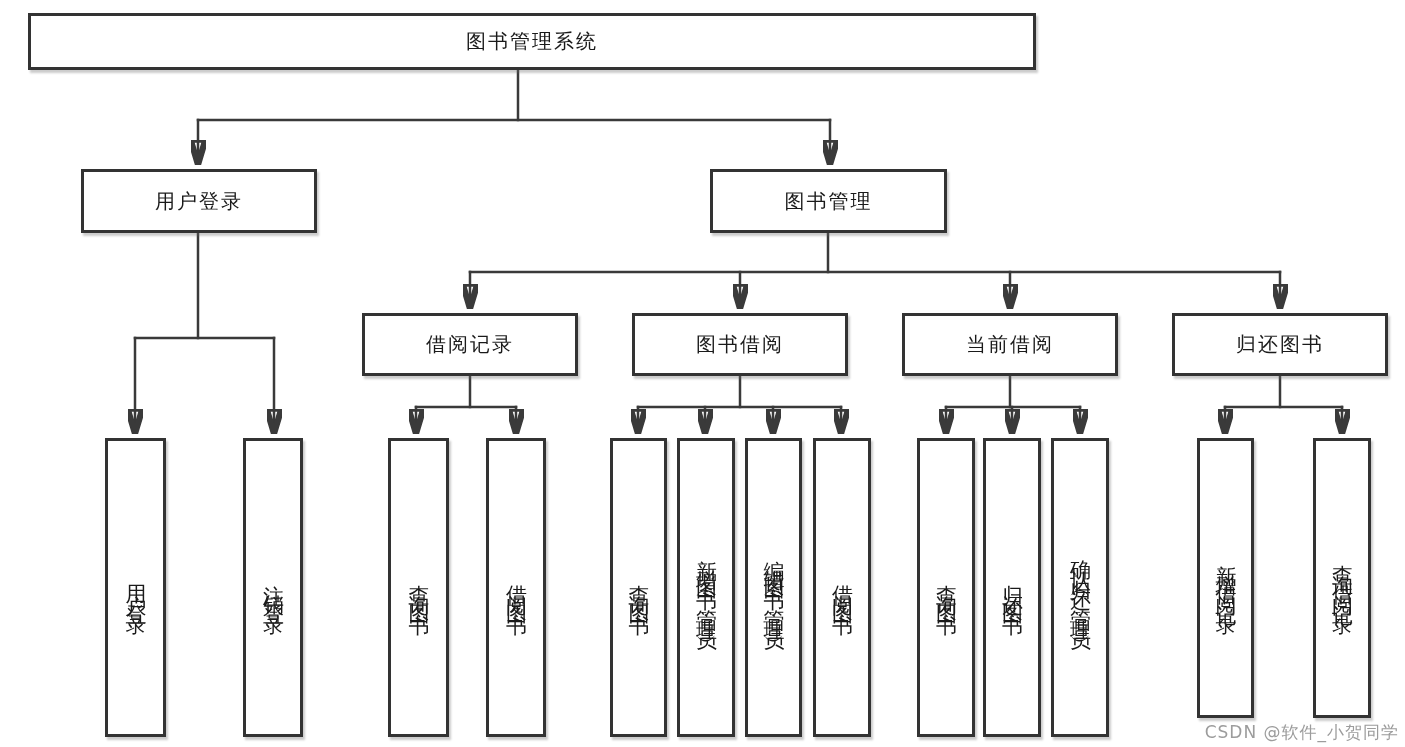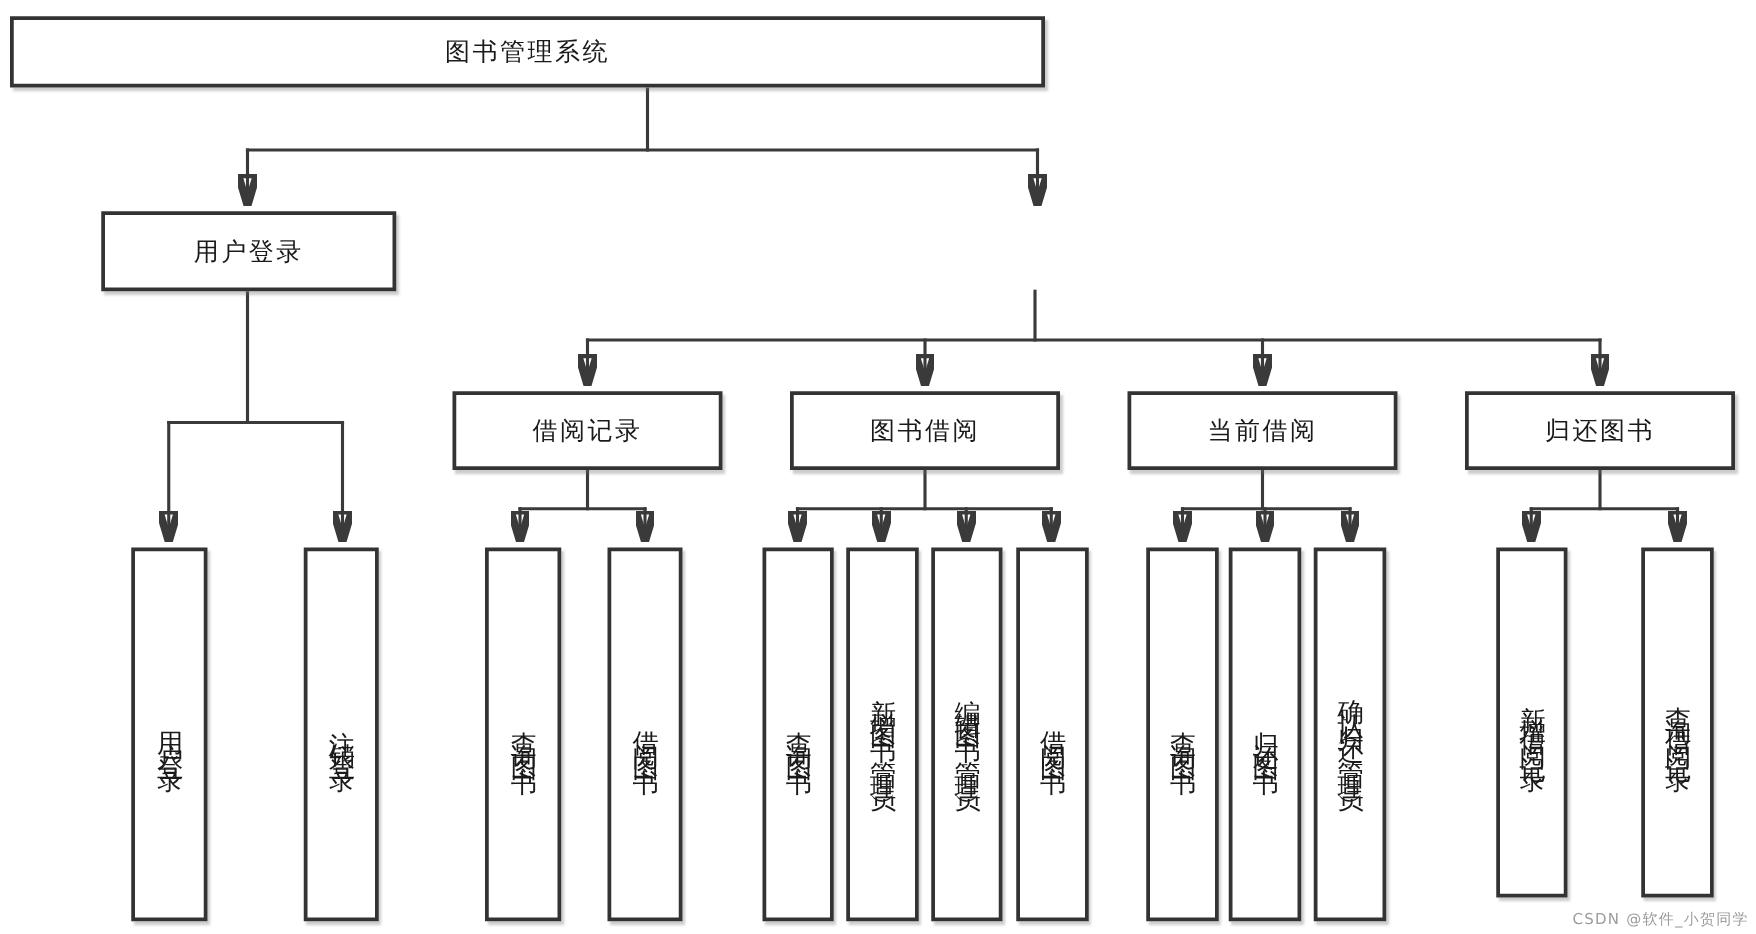--- a/index.html
+++ b/index.html
@@ -48,21 +48,21 @@
     writing-mode:vertical-rl;
     text-orientation:mixed;
     font-size:21px;
     letter-spacing:10px;
     line-height:1;
   }
   .watermark{
     position:absolute;
     right:6px;
     bottom:3px;
-    font-size:12px;
+    font-size:17px;
     color:var(--wm);
     z-index:2;
     letter-spacing:1px;
     white-space:nowrap;
   }
 </style>
 </head>
 <body>
 
 <div class="canvas">
@@ -108,26 +108,29 @@
     <path d="M946 407 L946 432" marker-end="url(#arrow)"></path>
     <path d="M1012 407 L1012 432" marker-end="url(#arrow)"></path>
     <path d="M1080 407 L1080 432" marker-end="url(#arrow)"></path>
 
     <path d="M1280 376 L1280 407"></path>
     <path d="M1225 407 L1342 407"></path>
     <path d="M1225 407 L1225 432" marker-end="url(#arrow)"></path>
     <path d="M1342 407 L1342 432" marker-end="url(#arrow)"></path>
   </svg>
 
-  <div class="box h" style="left:8px;top:13px;width:828px;height:57px">
+  <div class="box h" style="left:28px;top:13px;width:1008px;height:57px">
     <span>图书管理系统</span>
   </div>
 
   <div class="box h" style="left:81px;top:169px;width:236px;height:64px">
     <span>用户登录</span>
+  </div>
+  <div class="box h" style="left:710px;top:169px;width:237px;height:64px">
+    <span>图书管理</span>
   </div>
 
   <div class="box h" style="left:362px;top:313px;width:216px;height:63px">
     <span>借阅记录</span>
   </div>
   <div class="box h" style="left:902px;top:313px;width:216px;height:63px">
     <span>当前借阅</span>
   </div>
   <div class="box h" style="left:632px;top:313px;width:216px;height:63px">
     <span>图书借阅</span>

